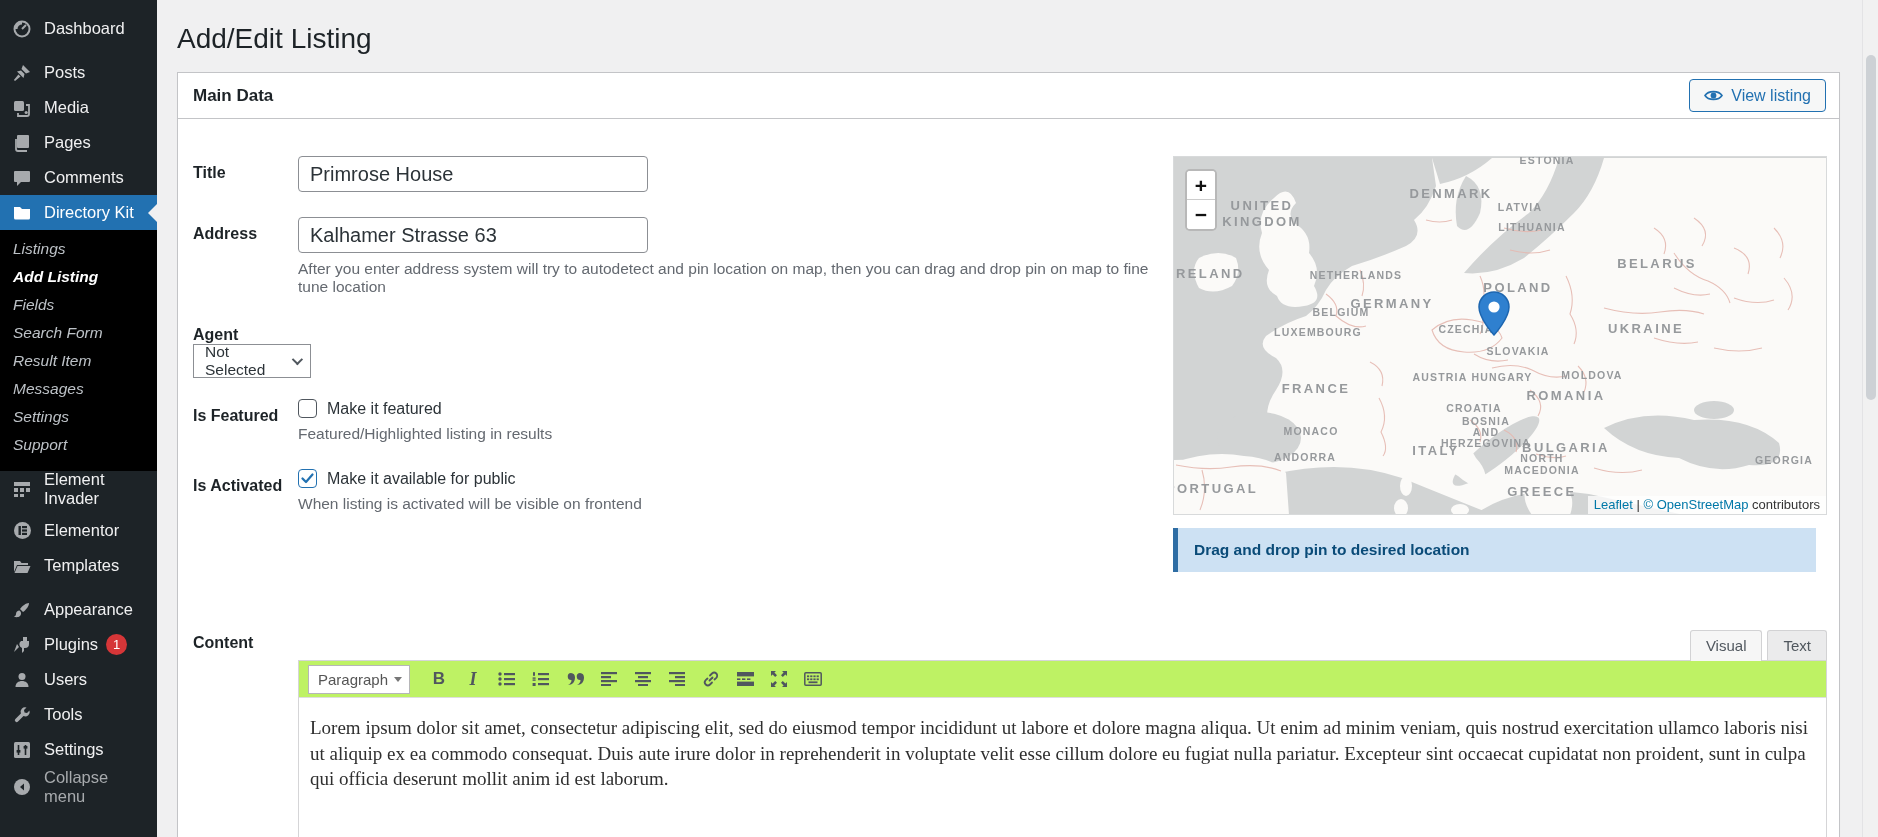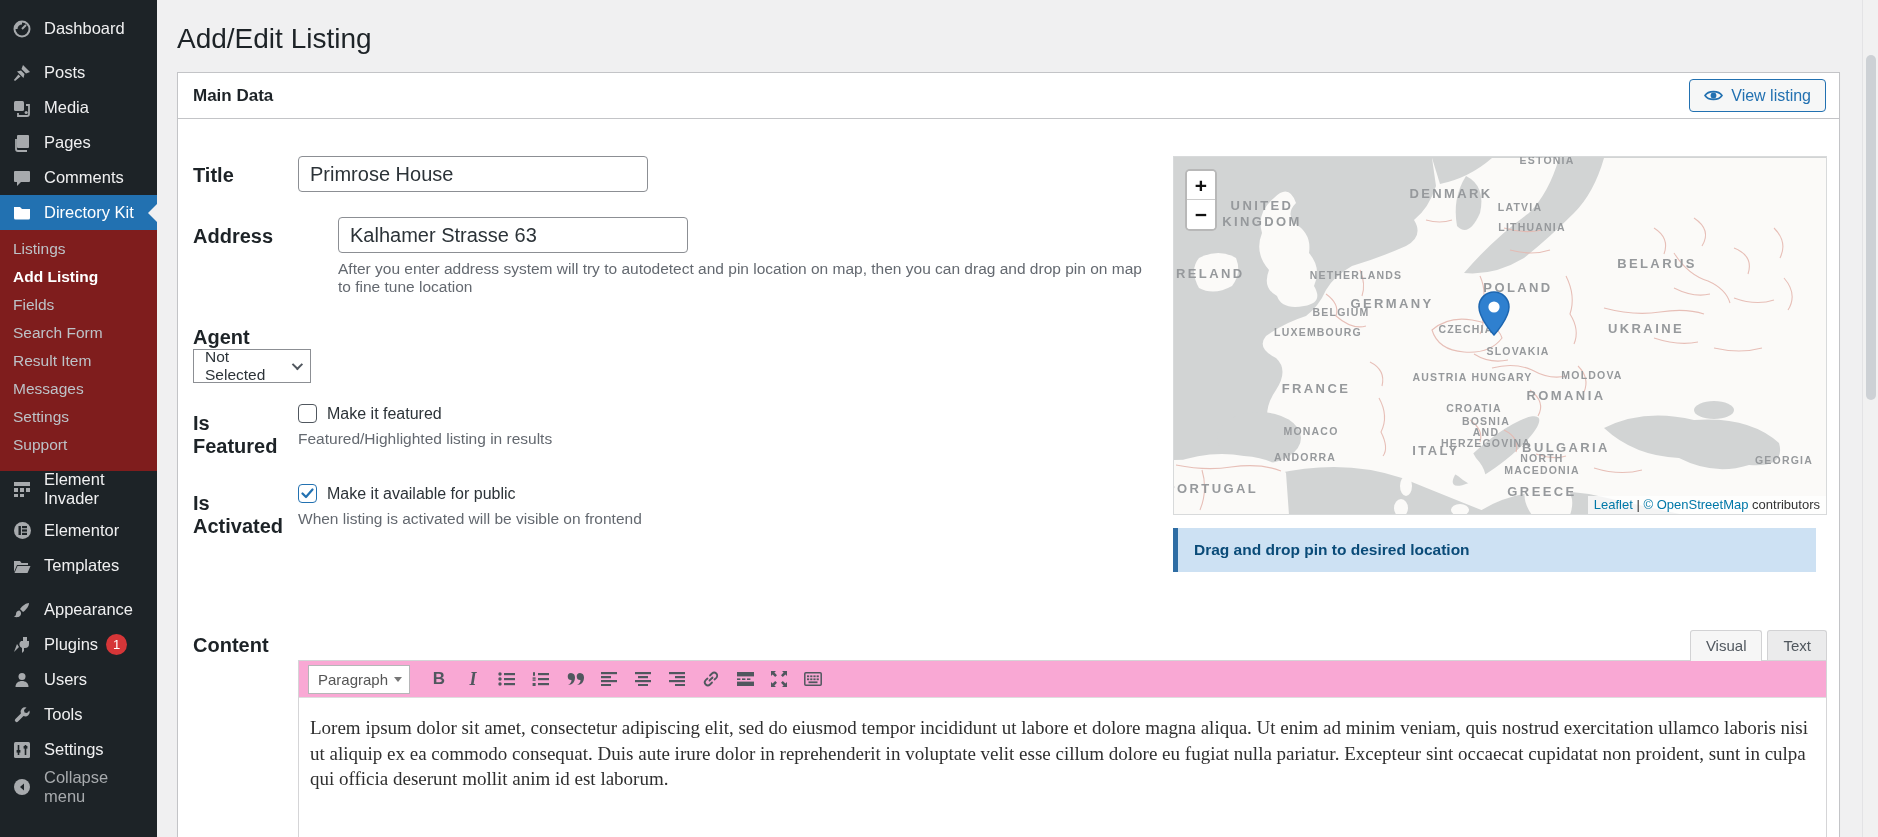--- a/index.html
+++ b/index.html
@@ -7,41 +7,41 @@
   body { font-family:"Liberation Sans", sans-serif; background:#f0f0f1; overflow:hidden; }
   .screen { position:relative; width:1878px; height:837px; overflow:hidden; }
 
   
   .sidebar { position:absolute; left:0; top:0; width:157px; height:837px; background:#1d2327; z-index:10; }
   .menu-item { display:flex; align-items:center; height:35px; padding:0 8px 0 11px; color:#f0f0f1; font-size:16.5px; cursor:pointer; position:relative; }
   .menu-item .mi-icon { width:22px; height:20px; margin-right:11px; color:#a7aaad; flex:none; display:flex; align-items:center; justify-content:center; }
   .menu-item.active { background:#2271b1; color:#fff; }
   .menu-item.active .mi-icon { color:#fff; }
   .menu-item.active .arrow { position:absolute; right:0; top:50%; margin-top:-9px; width:0; height:0; border-top:9px solid transparent; border-bottom:9px solid transparent; border-right:9px solid #f0f0f1; }
-  .submenu { background:#7f1d1d; padding:5px 0 12px 0; }
+  .submenu { background:#000000; padding:5px 0 12px 0;font-style:italic; }
   .submenu-item { height:28px; line-height:28px; padding-left:13px; color:#bdc2c7; font-size:15.5px; cursor:pointer; }
   .submenu-item.current { color:#fff; font-weight:700; }
   .badge { display:inline-block; min-width:21px; height:21px; line-height:21px; border-radius:50%; background:#d63638; color:#fff; font-size:13px; text-align:center; margin-left:8px; font-weight:400; }
   .mt9{margin-top:9px;} .mt7{margin-top:7px;} .mt11{margin-top:11px;} .mt2{margin-top:2px;}
   .collapse-item { color:#a7aaad; }
 
   
   .main { position:absolute; left:157px; top:0; right:16px; bottom:0; padding:22px 22px 0 20px; }
   h1.page-title { font-size:28px; font-weight:400; color:#1d2327; line-height:34px; margin-bottom:16px; }
   .postbox { background:#fff; border:1px solid #c3c4c7; box-shadow:0 1px 1px rgba(0,0,0,.04); }
   .postbox-header { display:flex; align-items:center; justify-content:space-between; height:46px; padding:0 13px 0 15px; border-bottom:1px solid #c3c4c7; }
   .postbox-title { font-size:17px; font-weight:700; color:#1d2327; }
   .btn-secondary { display:inline-flex; align-items:center; gap:8px; height:33px; padding:0 14px; background:#f6f7f7; border:1px solid #2271b1; border-radius:4px; color:#2271b1; font-size:16px; cursor:pointer; font-family:inherit; }
   .postbox-body { padding:37px 12px 0 15px; }
   .cols { display:flex; }
   .form-col { flex:1; padding-right:24px; }
   .map-col { width:654px; flex:none; }
 
   .form-row { display:flex; }
-  .form-label { width:105px; flex:none; font-weight:600; font-size:20px; color:#1d2327; padding-top:8px; }
+  .form-label { width:105px; flex:none; font-weight:600; font-size:16px; color:#1d2327; padding-top:8px; }
   .text-input { width:350px; height:36px; border:1px solid #8c8f94; border-radius:4px; padding:0 11px; font-size:20px; color:#2c3338; background:#fff; font-family:inherit; }
   .help { color:#646970; font-size:15.5px; margin-top:7px; max-width:860px; }
   .fake-select { width:118px; height:34px; border:1px solid #8c8f94; border-radius:0; background:#fff; display:flex; align-items:center; justify-content:space-between; padding:0 10px 0 11px; font-size:15.5px; color:#2c3338; cursor:pointer; }
   .fake-select .chev { width:8px; height:8px; border-right:2px solid #50575e; border-bottom:2px solid #50575e; transform:rotate(45deg) translateY(-2px); }
   .check-line { display:flex; align-items:center; gap:10px; font-size:16px; color:#2c3338; cursor:pointer; }
   .wp-checkbox { width:19px; height:19px; border:1px solid #50575e; border-radius:4px; background:#fff; flex:none; display:flex; align-items:center; justify-content:center; }
   .wp-checkbox.checked { border-color:#2271b1; }
   .wp-checkbox svg { display:block; }
 
   
@@ -56,21 +56,21 @@
   .ml-small { font-size:10.5px; letter-spacing:1.2px; }
   .map-notice { margin-top:13px; width:643px; background:#cde1f3; border-left:5px solid #2e6da4; padding:13px 16px; font-size:15.5px; font-weight:700; color:#0a4b78; }
 
   
   .content-row { display:flex; margin-top:58px; }
   .editor-wrap { flex:1; }
   .editor-tabs { display:flex; justify-content:flex-end; gap:5px; height:30px; }
   .editor-tab { padding:0 15px; line-height:29px; font-size:15px; color:#50575e; background:#ebebec; border:1px solid #d2d2d4; border-bottom:none; border-radius:3px 3px 0 0; cursor:pointer; }
   .editor-tab.active { background:#f6f6f6; position:relative; z-index:2; margin-bottom:-1px; }
   .editor-box { border:1px solid #d5d5d7; background:#fff; }
-  .editor-toolbar { display:flex; align-items:center; gap:4px; height:37px; background:#f9a8d4; border-bottom:1px solid #dedede; padding:0 9px; }
+  .editor-toolbar { display:flex; align-items:center; gap:4px; height:37px; background:#bef264; border-bottom:1px solid #dedede; padding:0 9px; }
   .mce-select { width:102px; height:29px; background:#fff; border:1px solid #b6b6b8; display:flex; align-items:center; justify-content:space-between; padding:0 7px 0 9px; font-size:15px; color:#555; margin-right:10px; cursor:pointer; }
   .mce-select .caret { width:0; height:0; border-left:4px solid transparent; border-right:4px solid transparent; border-top:5px solid #777; }
   .mce-btn { width:30px; height:28px; display:flex; align-items:center; justify-content:center; color:#50575e; border-radius:2px; cursor:pointer; }
   .mce-btn.b { font-weight:900; font-size:17px; }
   .mce-btn.i { font-style:italic; font-family:"Liberation Serif",serif; font-size:18px; font-weight:700; }
   .editor-content { padding:17px 11px; font-family:"Liberation Serif", serif; font-size:19px; line-height:25.5px; color:#2f2f2f; height:300px; }
 
   
   .scrollbar { position:absolute; right:0; top:0; width:16px; height:837px; background:#f1f1f1; border-left:1px solid #e3e3e5; z-index:20; }
   .scroll-thumb { position:absolute; left:3px; top:55px; width:10px; height:345px; background:#cdd1d5; border-radius:6px; }
@@ -259,21 +259,21 @@
       <div class="postbox-body">
         <div class="cols">
 
           <div class="form-col">
 
             <div class="form-row" style="margin-bottom:25px;">
               <div class="form-label">Title</div>
               <div><input class="text-input" type="text" value="Primrose House" style=""></div>
             </div>
 
-            <div class="form-row" style="margin-bottom:22px;gap:40px;">
+            <div class="form-row" style="margin-bottom:22px;">
               <div class="form-label">Address</div>
               <div>
                 <input class="text-input" type="text" value="Kalhamer Strasse 63" style="">
                 <div class="help">After you enter address system will try to autodetect and pin location on map, then you can drag and drop pin on map to fine tune location</div>
               </div>
             </div>
 
             <div class="form-row" style="margin-bottom:21px;flex-direction:column;">
               <div class="form-label">Agent</div>
               <div class="fake-select">

